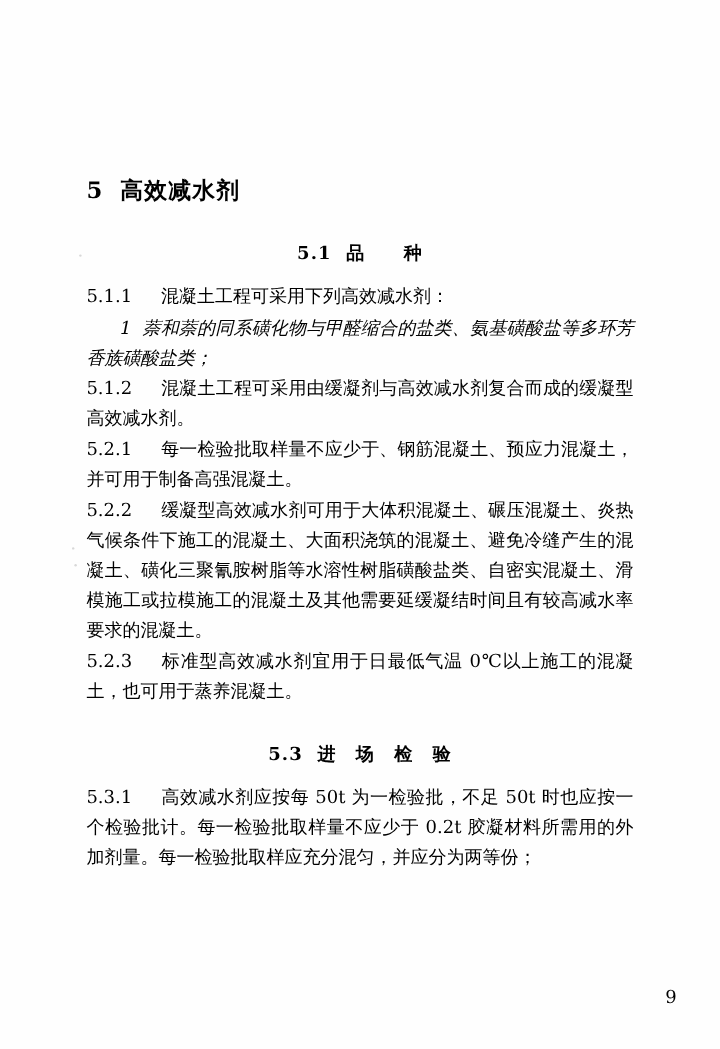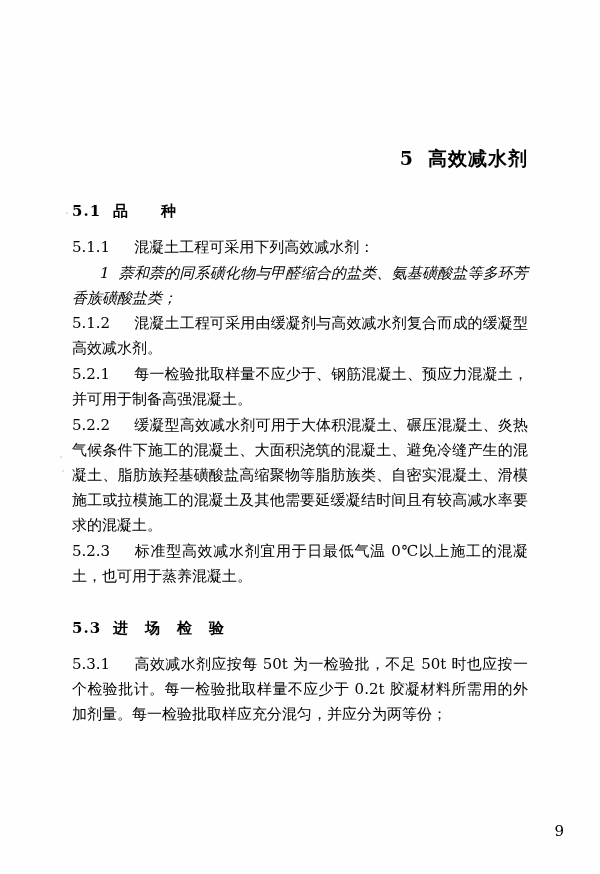--- a/index.html
+++ b/index.html
@@ -24,32 +24,32 @@
   }
   .content {
     position: absolute;
     left: 72px;
     top: 120px;
     width: 456px;
   }
   h1.chapter {
     font-size: 19px;
     font-weight: bold;
-    text-align: right;
+    text-align: left;
     margin: 26px 0 0 0;
     letter-spacing: 1px;
     font-family: "DejaVu Serif", "Liberation Serif", serif;
   }
   h1.chapter .num {
     margin-right: 14px;
   }
   h2.section {
     font-size: 15px;
     font-weight: bold;
-    text-align: left;
+    text-align: center;
     margin: 30px 0 14px 0;
     letter-spacing: 1px;
   }
   h2.section .num {
     margin-right: 12px;
   }
   p.para {
     font-size: 15px;
     line-height: 25px;
     margin: 0 0 1px 0;
@@ -119,21 +119,21 @@
     <p class="para">
       <span class="clause">5.1.2</span><span>混凝土工程可采用由缓凝剂与高效减水剂复合而成的缓凝型高效减水剂。</span>
     </p>
 
 
     <p class="para">
       <span class="clause">5.2.1</span><span>每一检验批取样量不应少于、钢筋混凝土、预应力混凝土，并可用于制备高强混凝土。</span>
     </p>
 
     <p class="para">
-      <span class="clause">5.2.2</span><span>缓凝型高效减水剂可用于大体积混凝土、碾压混凝土、炎热气候条件下施工的混凝土、大面积浇筑的混凝土、避免冷缝产生的混凝土、脂肪族羟基磺酸盐高缩聚物等脂肪族类、自密实混凝土、滑模施工或拉模施工的混凝土及其他需要延缓凝结时间且有较高减水率要求的混凝土。</span>
+      <span class="clause">5.2.2</span><span>缓凝型高效减水剂可用于大体积混凝土、碾压混凝土、炎热气候条件下施工的混凝土、大面积浇筑的混凝土、避免冷缝产生的混凝土、磺化三聚氰胺树脂等水溶性树脂磺酸盐类、自密实混凝土、滑模施工或拉模施工的混凝土及其他需要延缓凝结时间且有较高减水率要求的混凝土。</span>
     </p>
 
     <p class="para">
       <span class="clause">5.2.3</span><span>标准型高效减水剂宜用于日最低气温 0℃以上施工的混凝土，也可用于蒸养混凝土。</span>
     </p>
 
 
     <h2 class="section">
       <span class="num">5.3</span><span>进　场　检　验</span>
     </h2>

